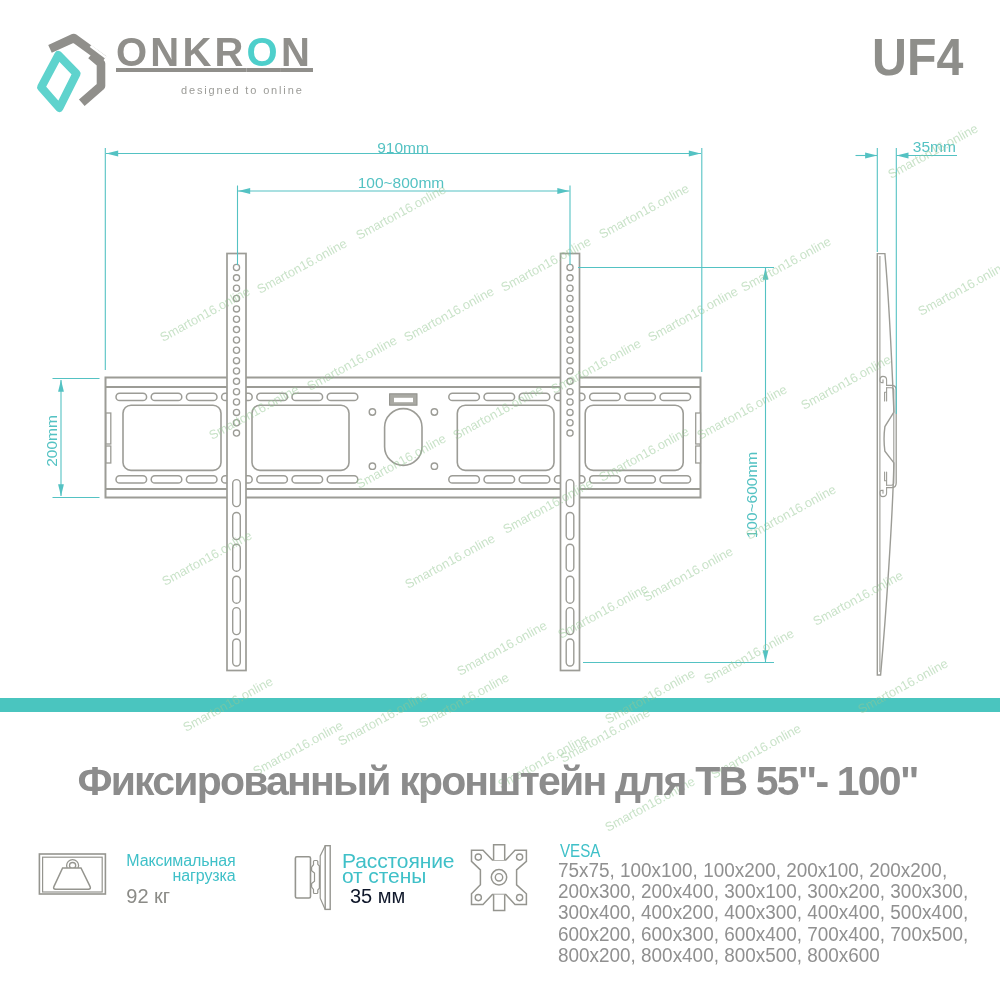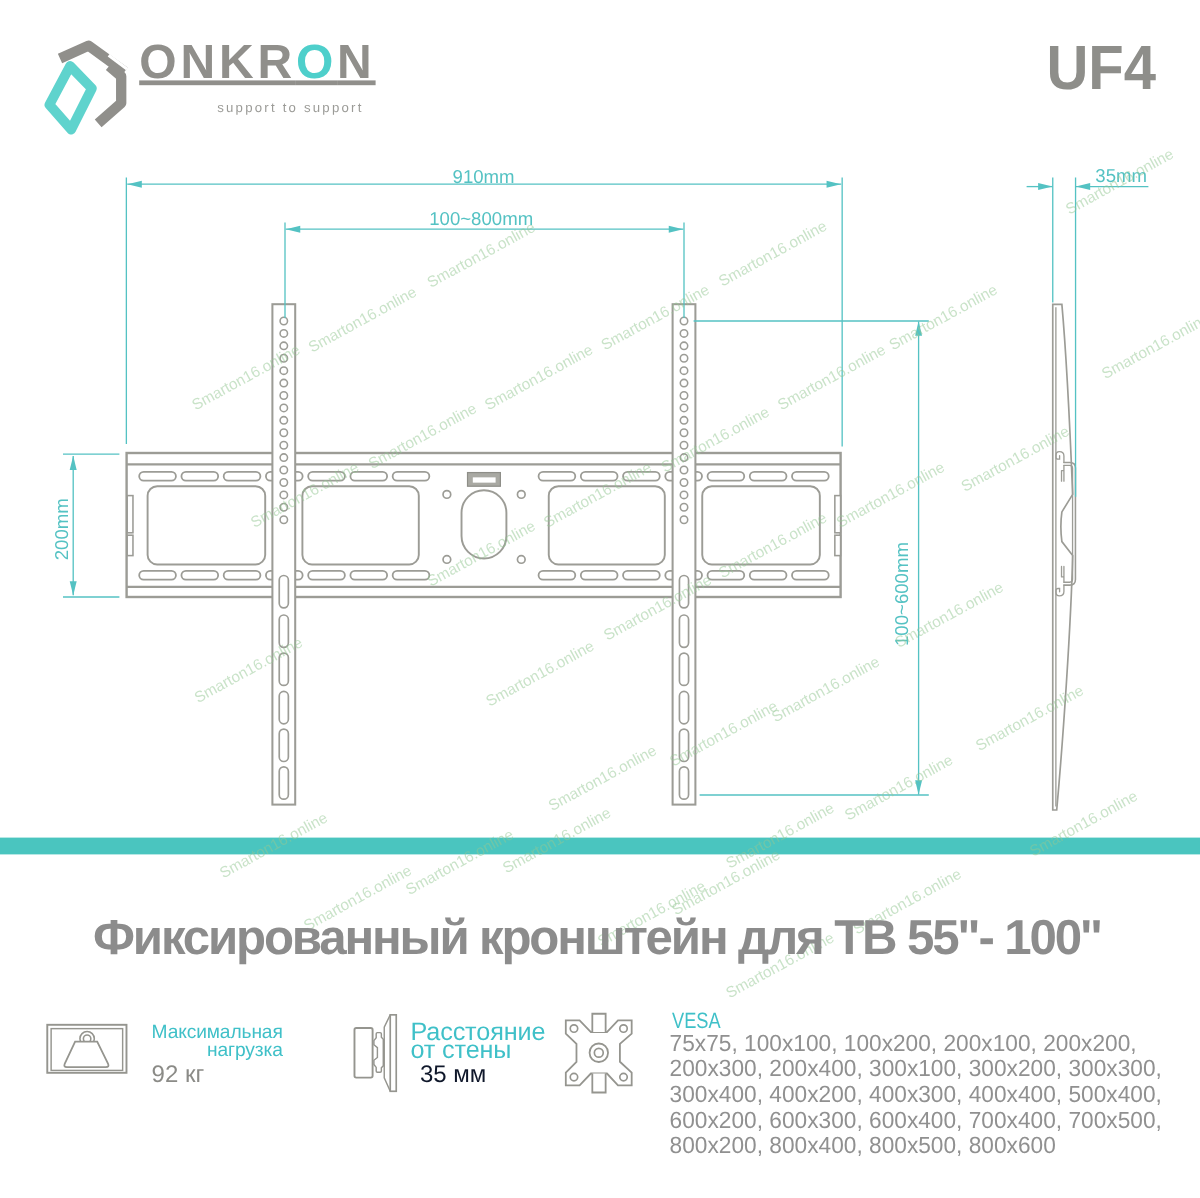--- a/index.html
+++ b/index.html
@@ -242,21 +242,21 @@
 <text x="607" y="739" transform="rotate(-28.6 607 739)" text-anchor="middle" font-size="12.8" fill="#94c793" opacity="0.5">Smarton16.online</text>
 <text x="300" y="752" transform="rotate(-28.6 300 752)" text-anchor="middle" font-size="12.8" fill="#94c793" opacity="0.5">Smarton16.online</text>
 <text x="545" y="765" transform="rotate(-28.6 545 765)" text-anchor="middle" font-size="12.8" fill="#94c793" opacity="0.5">Smarton16.online</text>
 <text x="758" y="755" transform="rotate(-28.6 758 755)" text-anchor="middle" font-size="12.8" fill="#94c793" opacity="0.5">Smarton16.online</text>
 <text x="652" y="808" transform="rotate(-28.6 652 808)" text-anchor="middle" font-size="12.8" fill="#94c793" opacity="0.5">Smarton16.online</text>
   </g>
 </svg>
 
 <div class="abs" style="left:116px;top:32px;font-size:40px;font-weight:bold;color:#908f8b;letter-spacing:3.2px;line-height:40px;text-decoration:underline;">ONKR<span style="color:#4ecfcb">O</span>N</div>
 
-<div class="abs" style="left:181px;top:84.5px;font-size:11px;color:#9b9b97;letter-spacing:1.85px;line-height:11px;">support to support</div>
+<div class="abs" style="left:181px;top:84.5px;font-size:11px;color:#9b9b97;letter-spacing:1.85px;line-height:11px;">designed to online</div>
 
 <div class="abs" style="left:872px;top:30.6px;font-size:52px;font-weight:bold;color:#8e8e8a;line-height:52px;transform:scaleX(0.93);transform-origin:left top;">UF4</div>
 
 <div class="abs" style="left:-2.5px;top:758.5px;width:1000px;text-align:center;font-size:41px;font-weight:bold;color:#8c8c8c;letter-spacing:-1.8px;line-height:44px;">Фиксированный кронштейн для ТВ 55"- 100"</div>
 
 <div class="abs" style="left:126.3px;top:854.4px;font-size:16px;color:#3fc0c8;line-height:14.8px;letter-spacing:-0.1px;text-align:right;">Максимальная<br>нагрузка</div>
 
 <div class="abs" style="left:126.3px;top:886px;font-size:20px;color:#8b8b87;line-height:21px;">92 кг</div>
 
 <div class="abs" style="left:342px;top:854.4px;font-size:21px;color:#3fc0c8;line-height:14.8px;letter-spacing:-0.1px;">Расстояние<br>от стены</div>

